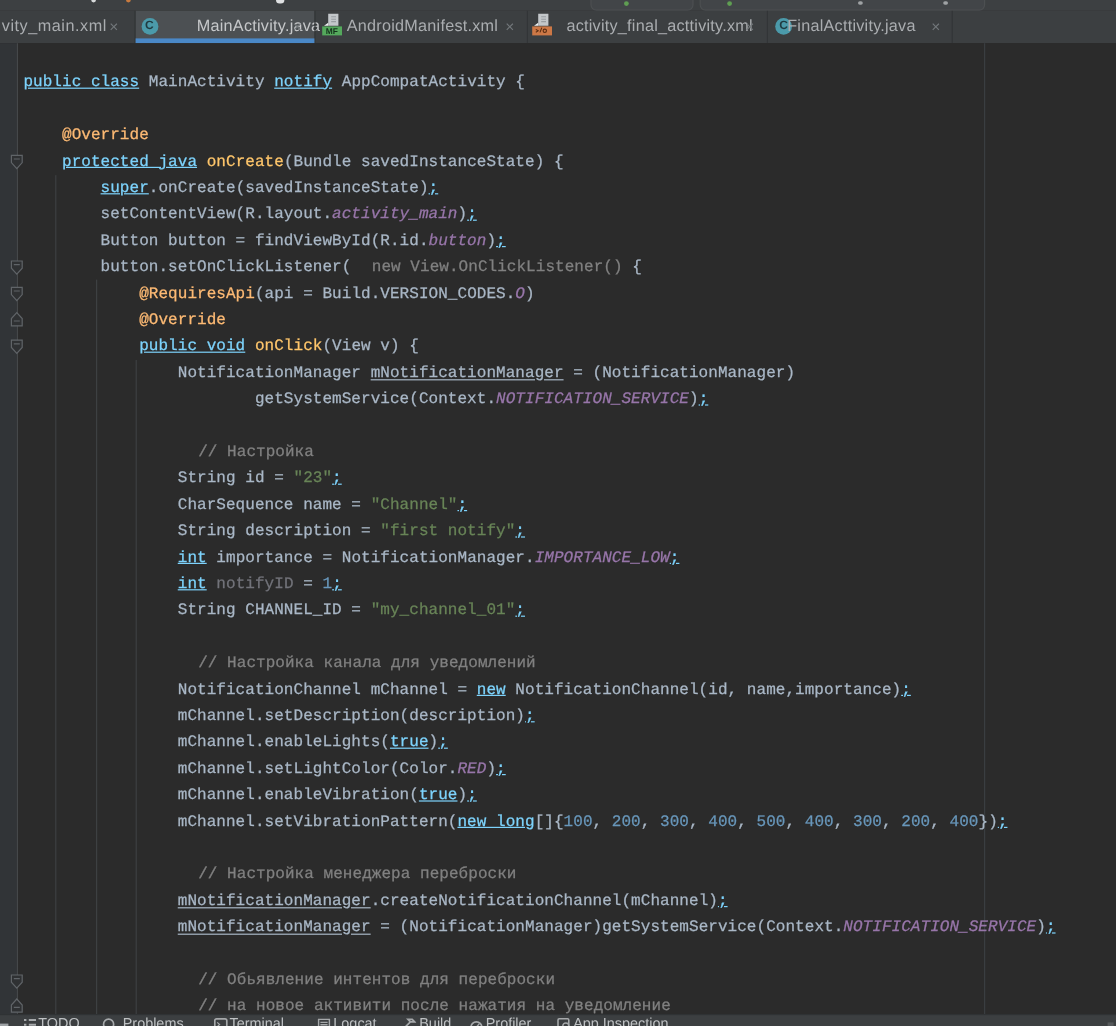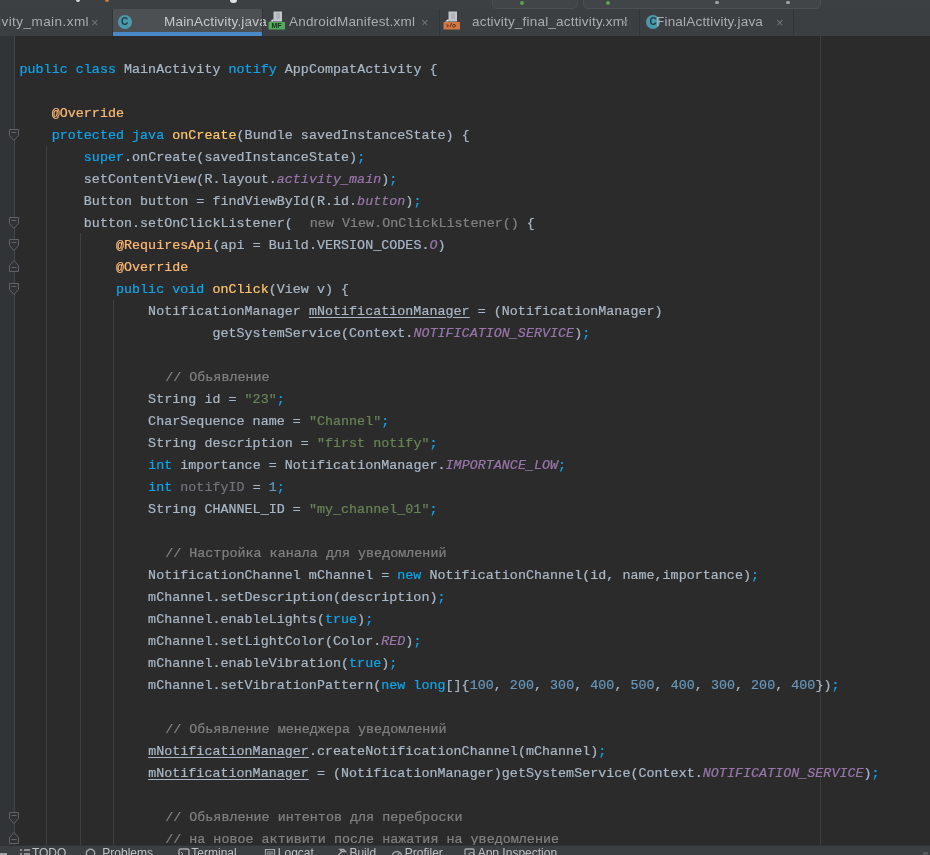--- a/index.html
+++ b/index.html
@@ -17,21 +17,21 @@
   .sep{position:absolute;top:0;width:1px;height:27px;background:#323537;}
   #seltab{left:113px;width:149px;background:#4c5053;}
   #underline{left:113px;top:23px;width:149px;height:4px;background:#4a88c7;}
   .cicon{position:absolute;width:14px;height:14px;border-radius:50%;background:#4b9aaa;
          color:#1f3a40;font-size:10px;font-weight:bold;text-align:center;line-height:14.5px;}
   
   #editor{left:0;top:36px;width:930px;height:809px;background:#2b2b2b;}
   .vline{position:absolute;width:1px;background:#3d4042;}
   pre{position:absolute;left:19.5px;top:22.5px;margin:0;font-family:"Liberation Mono",monospace;
       font-size:13.33px;line-height:22px;color:#a9b7c6;letter-spacing:0.04px;-webkit-text-stroke:0.22px currentColor;}
-  .k{color:#0ea5e9;}
+  .k{color:#7dd3fc;text-decoration:underline;}
   .m{color:#ffc66b;}
   .a{color:#fdba74;}
   .s{color:#688457;}
   .n{color:#6897bb;}
   .c{color:#808080;margin-left:17px;}
   .f{color:#9876aa;font-style:italic;}
   .u{text-decoration:underline;text-underline-offset:2px;text-align:right;}
   .d{color:#72737a;}
   
   #bottom{left:0;top:845px;width:930px;height:10px;background:#3c3f41;border-top:1px solid #2f3234;box-sizing:border-box;}
@@ -121,37 +121,37 @@
         <span class="k">super</span>.onCreate(savedInstanceState)<span class="k">;</span>
         setContentView(R.layout.<span class="f">activity_main</span>)<span class="k">;</span>
         Button button = findViewById(R.id.<span class="f">button</span>)<span class="k">;</span>
         button.setOnClickListener(<span class="c">new View.OnClickListener()</span> {
             <span class="a">@RequiresApi</span>(api = Build.VERSION_CODES.<span class="f">O</span>)
             <span class="a">@Override</span>
             <span class="k">public void</span> <span class="m">onClick</span>(View v) {
                 NotificationManager <span class="u">mNotificationManager</span> = (NotificationManager)
                         getSystemService(Context.<span class="f">NOTIFICATION_SERVICE</span>)<span class="k">;</span>
 
-                <span class="c">// Обьявление</span>
+                <span class="c">// Настройка</span>
                 String id = <span class="s">"23"</span><span class="k">;</span>
                 CharSequence name = <span class="s">"Channel"</span><span class="k">;</span>
                 String description = <span class="s">"first notify"</span><span class="k">;</span>
                 <span class="k">int</span> importance = NotificationManager.<span class="f">IMPORTANCE_LOW</span><span class="k">;</span>
                 <span class="k">int</span> <span class="d">notifyID</span> = <span class="n">1</span><span class="k">;</span>
                 String CHANNEL_ID = <span class="s">"my_channel_01"</span><span class="k">;</span>
 
                 <span class="c">// Настройка канала для уведомлений</span>
                 NotificationChannel mChannel = <span class="k">new</span> NotificationChannel(id, name,importance)<span class="k">;</span>
                 mChannel.setDescription(description)<span class="k">;</span>
                 mChannel.enableLights(<span class="k">true</span>)<span class="k">;</span>
                 mChannel.setLightColor(Color.<span class="f">RED</span>)<span class="k">;</span>
                 mChannel.enableVibration(<span class="k">true</span>)<span class="k">;</span>
                 mChannel.setVibrationPattern(<span class="k">new long</span>[]{<span class="n">100</span>, <span class="n">200</span>, <span class="n">300</span>, <span class="n">400</span>, <span class="n">500</span>, <span class="n">400</span>, <span class="n">300</span>, <span class="n">200</span>, <span class="n">400</span>})<span class="k">;</span>
 
-                <span class="c">// Обьявление менеджера уведомлений</span>
+                <span class="c">// Настройка менеджера переброски</span>
                 <span class="u">mNotificationManager</span>.createNotificationChannel(mChannel)<span class="k">;</span>
                 <span class="u">mNotificationManager</span> = (NotificationManager)getSystemService(Context.<span class="f">NOTIFICATION_SERVICE</span>)<span class="k">;</span>
 
                 <span class="c">// Обьявление интентов для переброски</span>
                 <span class="c">// на новое активити после нажатия на уведомление</span></pre>
 </div>
 <div class="abs" id="bottom">
   <div class="abs" style="left:0;top:7px;width:7px;height:3px;background:#9fa3a6;"></div>
   <svg class="abs" style="left:19px;top:1.5px;" width="12" height="10">
       <path d="M1 2 h2 M5 2 h6 M1 6 h2 M5 6 h6" stroke="#a6a9ab" stroke-width="1.6" fill="none"></path>

